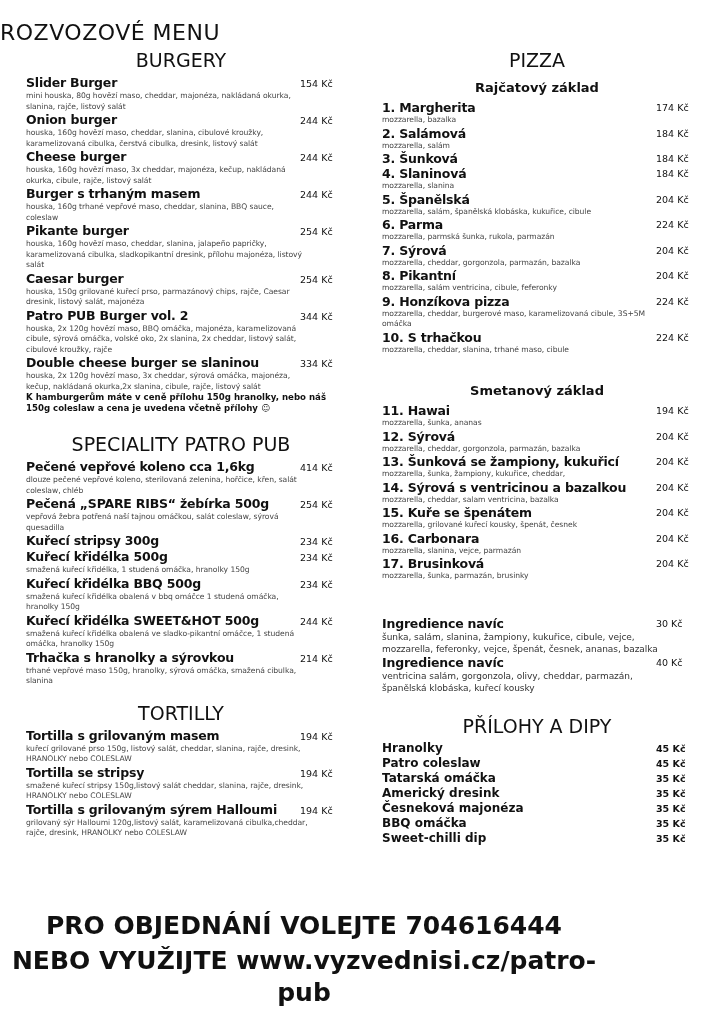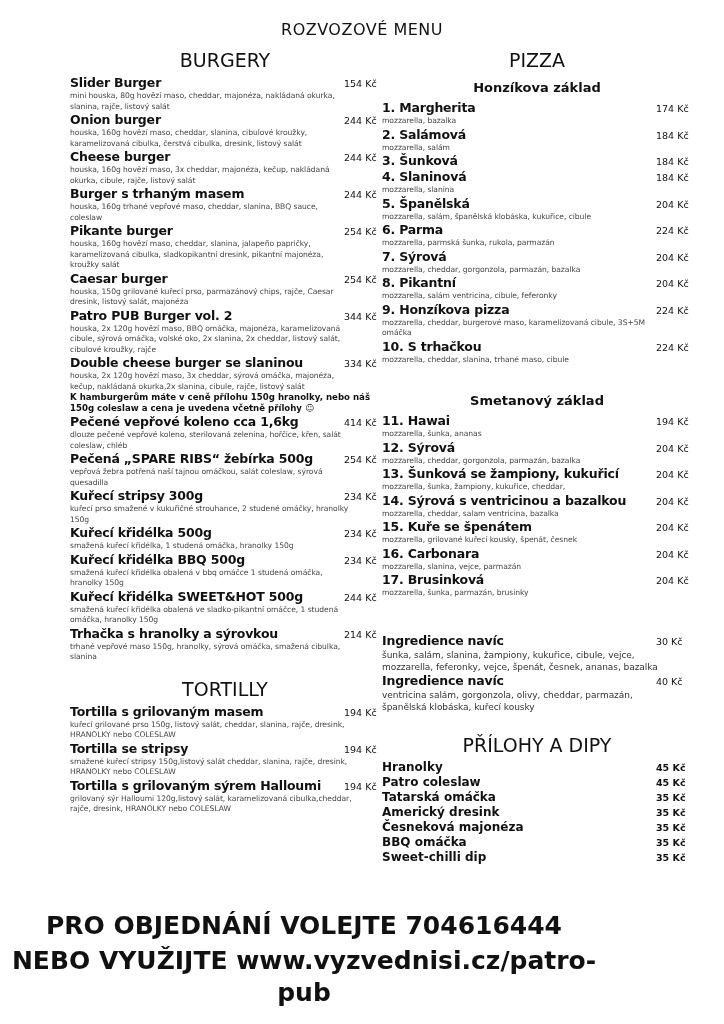--- a/index.html
+++ b/index.html
@@ -2,26 +2,26 @@
 <html><head>
 <meta charset="utf-8">
 <style>
   html, body { margin: 0; padding: 0; background: #ffffff; }
   body {
     width: 724px; height: 1024px; position: relative; overflow: hidden;
     font-family: "DejaVu Sans", "Liberation Sans", sans-serif;
     color: #111;
   }
   .title {
-    position: absolute; top: 20px; left: 0; width: 724px; text-align: center;
-    font-size: 16px; font-weight: 500; letter-spacing: 0.5px;
+    position: absolute; top: 20px; left: 0; width: 724px; text-align: left;
+    font-size: 22px; font-weight: 500; letter-spacing: 0.5px;
     font-family: "DejaVu Sans", sans-serif;
   }
   .col { position: absolute; top: 48px; }
-  .col-left { left: 26px; width: 310px; margin-left: 44px; }
+  .col-left { left: 26px; width: 310px; }
   .col-right { left: 382px; width: 310px; }
   .sec-title {
     text-align: center; font-size: 19px; font-weight: 500;
     margin: 0 0 3px 0; line-height: 24px;
   }
   .sub-title {
     text-align: center; font-size: 13px; font-weight: 600;
     margin: 8px 0 4px 0; line-height: 16px;
   }
   .item { position: relative; }
@@ -29,21 +29,21 @@
     display: flex; justify-content: space-between; align-items: baseline;
     font-weight: 700; font-size: 12.5px; line-height: 15px;
   }
   .item-head .name { letter-spacing: -0.2px; }
   .item-head .price { font-weight: 500; font-size: 9.5px; width: 36px; text-align: left; }
   .desc {
     font-size: 7.6px; line-height: 10.5px; color: #444; padding-right: 28px;
     letter-spacing: -0.05px;
   }
   .note { font-size: 8.6px; line-height: 11px; font-weight: 600; color: #111; }
-  .pizza .item-head { font-size: 12.5px; }
+  .pizza .item-head { font-size: 12.5px; align-items: center; }
   .pizza .price { font-size: 9.5px; }
   .pizza .desc { font-size: 7.6px; }
   .extras .desc { font-size: 9px; line-height: 12px; color: #333; }
   .sides .row {
     display: flex; justify-content: space-between; font-size: 12px; font-weight: 600;
     line-height: 15px;
   }
   .sides .row .price { font-size: 9.5px; width: 36px; }
   .footer {
     position: absolute; left: 0; width: 608px; text-align: center;
@@ -84,21 +84,21 @@
           <span class="name">Burger s trhaným masem</span>
           <span class="price">244 Kč</span>
         </div>
         <div class="desc">houska, 160g trhané vepřové maso, cheddar, slanina, BBQ sauce, coleslaw</div>
       </div>
       <div class="item">
         <div class="item-head">
           <span class="name">Pikante burger</span>
           <span class="price">254 Kč</span>
         </div>
-        <div class="desc">houska, 160g hovězí maso, cheddar, slanina, jalapeño papričky, karamelizovaná cibulka, sladkopikantní dresink, pikantní majonéza, kroužky salát</div>
+        <div class="desc">houska, 160g hovězí maso, cheddar, slanina, jalapeño papričky, karamelizovaná cibulka, sladkopikantní dresink, přílohu majonéza, listový salát</div>
       </div>
       <div class="item">
         <div class="item-head">
           <span class="name">Caesar burger</span>
           <span class="price">254 Kč</span>
         </div>
         <div class="desc">houska, 150g grilované kuřecí prso, parmazánový chips, rajče, Caesar dresink, listový salát, majonéza</div>
       </div>
       <div class="item">
         <div class="item-head">
@@ -110,41 +110,41 @@
       <div class="item">
         <div class="item-head">
           <span class="name">Double cheese burger se slaninou</span>
           <span class="price">334 Kč</span>
         </div>
         <div class="desc">houska, 2x 120g hovězí maso, 3x cheddar, sýrová omáčka, majonéza, kečup, nakládaná okurka,2x slanina, cibule, rajče, listový salát</div>
       </div>
     </div>
   <div class="note">K hamburgerům máte v ceně přílohu 150g hranolky, nebo náš 150g coleslaw a cena je uvedena včetně přílohy ☺</div>
 
+  <div class="sec-title" style="margin-top:18px;">SPECIALITY PATRO PUB</div>
   <div>
       <div class="item">
         <div class="item-head">
           <span class="name">Pečené vepřové koleno cca 1,6kg</span>
           <span class="price">414 Kč</span>
         </div>
         <div class="desc">dlouze pečené vepřové koleno, sterilovaná zelenina, hořčice, křen, salát coleslaw, chléb</div>
       </div>
       <div class="item">
         <div class="item-head">
           <span class="name">Pečená „SPARE RIBS“ žebírka 500g</span>
           <span class="price">254 Kč</span>
         </div>
         <div class="desc">vepřová žebra potřená naší tajnou omáčkou, salát coleslaw, sýrová quesadilla</div>
       </div>
       <div class="item">
         <div class="item-head">
           <span class="name">Kuřecí stripsy 300g</span>
           <span class="price">234 Kč</span>
         </div>
-        <div class="desc">kuřecí prso smažené v kukuřičné strouhance, 2 studené omáčky, hranolky 150g</div>
       </div>
       <div class="item">
         <div class="item-head">
           <span class="name">Kuřecí křidélka 500g</span>
           <span class="price">234 Kč</span>
         </div>
         <div class="desc">smažená kuřecí křidélka, 1 studená omáčka, hranolky 150g</div>
       </div>
       <div class="item">
         <div class="item-head">
@@ -190,21 +190,21 @@
           <span class="name">Tortilla s grilovaným sýrem Halloumi</span>
           <span class="price">194 Kč</span>
         </div>
         <div class="desc">grilovaný sýr Halloumi 120g,listový salát, karamelizovaná cibulka,cheddar, rajče, dresink, HRANOLKY nebo COLESLAW</div>
       </div>
     </div>
 </div>
 
 <div class="col col-right pizza">
   <div class="sec-title">PIZZA</div>
-  <div class="sub-title">Honzíkova základ</div>
+  <div class="sub-title">Rajčatový základ</div>
   <div>
       <div class="item">
         <div class="item-head">
           <span class="name">1. Margherita</span>
           <span class="price">174 Kč</span>
         </div>
         <div class="desc">mozzarella, bazalka</div>
       </div>
       <div class="item">
         <div class="item-head">

